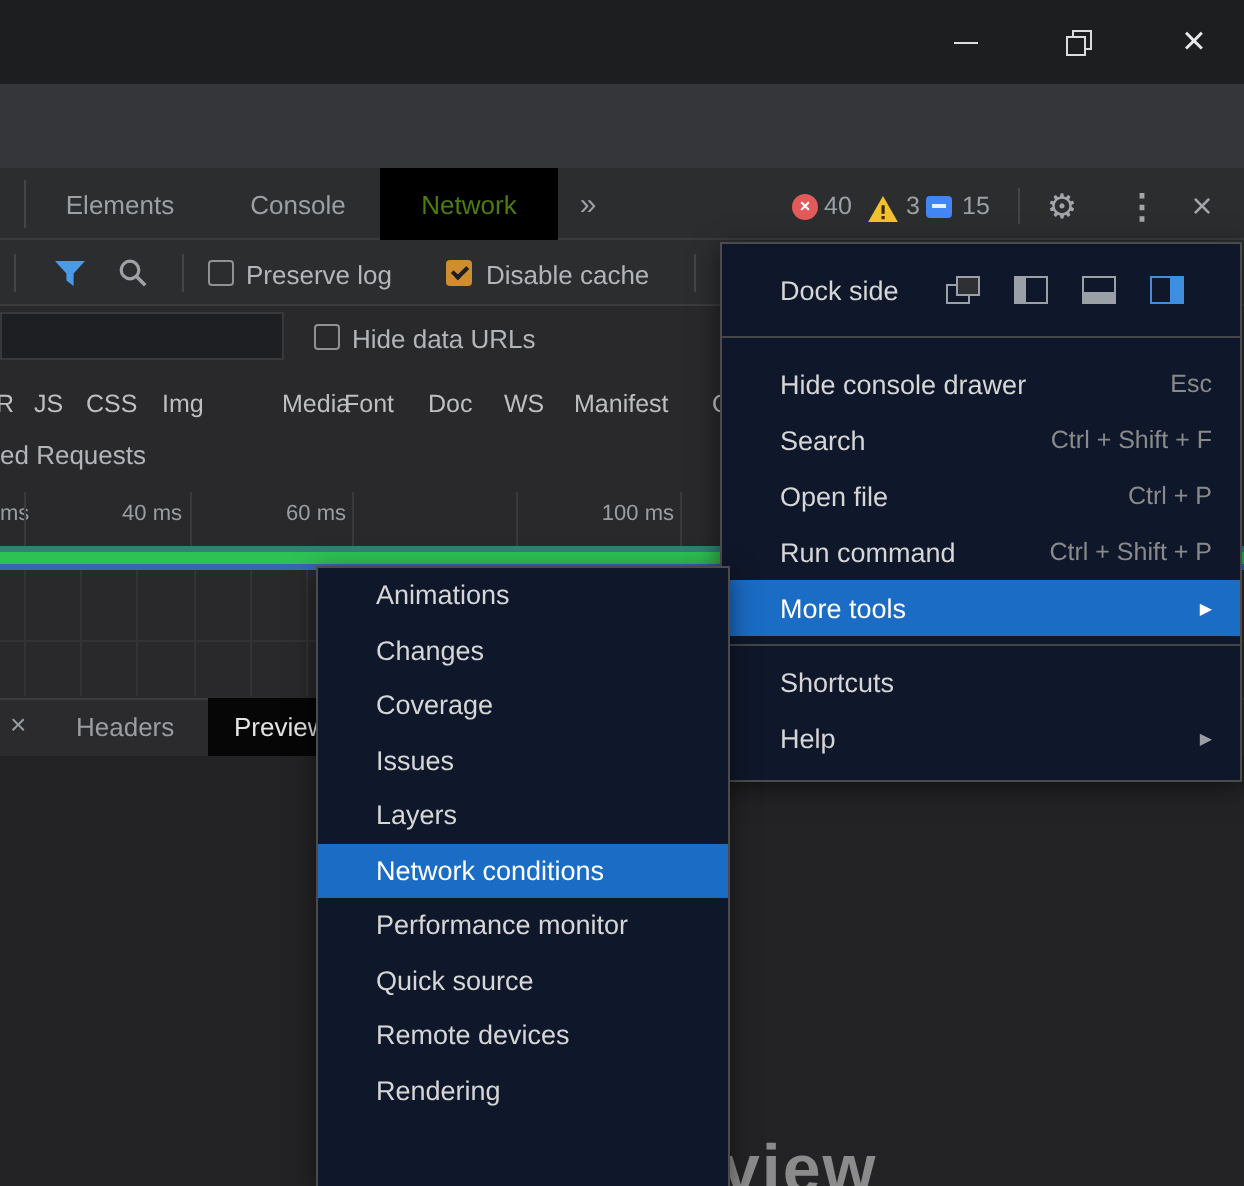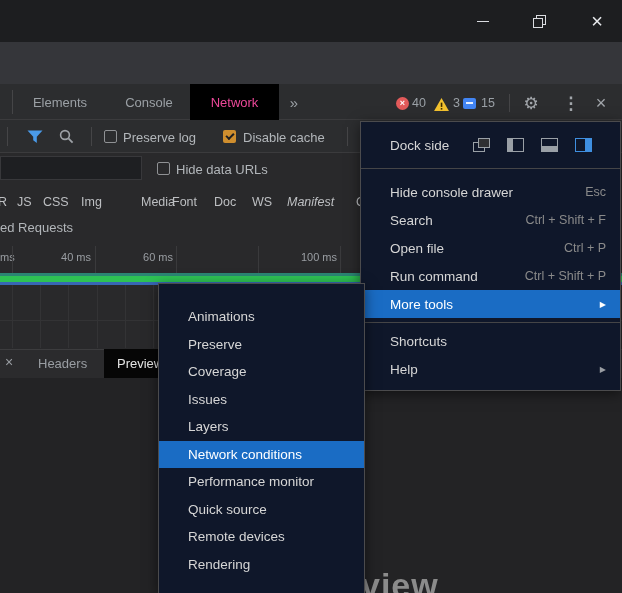--- a/index.html
+++ b/index.html
@@ -23,21 +23,21 @@
   .star-glyph { font-size:19px; color:#cdd0d4; line-height:19px; }
   .kebab-glyph { font-size:17px; color:#cdd0d4; font-weight:bold; line-height:17px; }
   .avatar { width:25px; height:25px; border-radius:50%; background:#e8eaed; position:relative; overflow:hidden; }
   .avatar .head { position:absolute; top:4px; left:8px; width:9px; height:9px; border-radius:50%; background:#41464b; }
   .avatar .body { position:absolute; top:15px; left:4px; width:17px; height:11px; border-radius:8px 8px 0 0; background:#41464b; }
 
   
   .dt-tabbar { left:0; top:84px; width:622px; height:36px; background:#2c2d2f; border-bottom:1px solid #3b3b3d; }
   .vsep { width:1px; background:#454547; }
   .dt-tab { top:84px; height:36px; display:flex; align-items:center; justify-content:center; font-size:13px; color:#9ba0a5; cursor:default; }
-  .dt-tab.selected { background:#000000; color:#ec4899; }
+  .dt-tab.selected { background:#000000; color:#4d7c0f; }
   .badge-count { font-size:12.5px; color:#9aa0a6; top:96px; }
   .err-badge { width:13px; height:13px; border-radius:50%; background:#e25a5a; color:#fff; font-size:9px; line-height:13px; text-align:center; font-weight:bold; }
   .msg-badge { width:13px; height:11px; border-radius:2px; background:#4285f4; }
   .msg-badge .dash { position:absolute; left:3px; top:4px; width:7px; height:2px; background:#e8f0fe; }
   .gear-glyph { font-size:17px; color:#a2a6ab; line-height:17px; }
 
   
   .dt-toolbar { left:0; top:120px; width:622px; height:33px; background:#2c2d2f; border-bottom:1px solid #3b3b3d; }
   .cb { width:13px; height:13px; border-radius:2px; }
   .cb.unchecked { border:1px solid #8f9194; }
@@ -85,21 +85,21 @@
   .dock-right  { border:1.6px solid #3f8fe0; border-right-width:7px; }
   .menu-list { padding-top:9px; }
   .menu-item { height:28px; display:flex; align-items:center; padding:0 14px 0 29px; font-size:13.5px; color:#d6d6d6; cursor:default; }
   .menu-item .mi-label { flex:1; }
   .menu-item .mi-shortcut { font-size:12.5px; color:#8a8a8a; }
   .menu-item .mi-arrow { font-size:8px; color:#9a9ea3; margin-left:8px; }
   .menu-item.highlight { background:#1a6cc4; color:#ffffff; }
   .menu-item.highlight .mi-arrow { color:#ffffff; }
   .menu-sep { border-top:1px solid #454547; margin:4px 0; }
 
-  .submenu { left:158px; top:283px; width:207px; height:311px; z-index:21; padding-top:19px; border-bottom:none; }
+  .submenu { left:158px; top:283px; width:207px; height:311px; z-index:21; padding-top:0; border-bottom:none; }
   .submenu .menu-item { height:27.5px; padding-left:29px; }
 
   
   .iconbtn { display:flex; align-items:center; justify-content:center; cursor:default; }
 </style>
 </head>
 <body>
 
 <div id="screen">
 
@@ -207,21 +207,21 @@
 
   <div class="types-row">
     <span style="left:-2px;">R</span>
     <span style="left:17px;">JS</span>
     <span style="left:43px;">CSS</span>
     <span style="left:81px;">Img</span>
     <span style="left:117px;margin-left:24px;">Media</span>
     <span style="left:172px;">Font</span>
     <span style="left:214px;text-align:right;">Doc</span>
     <span style="left:252px;">WS</span>
-    <span style="left:287px;font-style:italic;">Manifest</span>
+    <span style="left:287px;">Manifest</span>
     <span style="left:356px;">O</span>
   </div>
 
   <div class="abs blocked-label">ed Requests</div>
 
   <div>
     <span class="abs ruler-tick" style="left:0; width:12px; text-align:left;">ms</span>
     <span class="abs ruler-tick" style="left:30px; width:61px;">40 ms</span>
     <span class="abs ruler-tick" style="left:112px; width:61px;">60 ms</span>
     <span class="abs ruler-tick" style="left:194px; width:61px;margin-top:39px;">80 ms</span>
@@ -299,21 +299,21 @@
         <span class="mi-arrow">▶</span>
       </div>
     </div>
   </div>
 
   <div class="abs menu submenu">
     <div class="menu-item">
         <span class="mi-label">Animations</span>
       </div>
     <div class="menu-item">
-        <span class="mi-label">Preserve</span>
+        <span class="mi-label">Changes</span>
       </div>
     <div class="menu-item">
         <span class="mi-label">Coverage</span>
       </div>
     <div class="menu-item">
         <span class="mi-label">Issues</span>
       </div>
     <div class="menu-item">
         <span class="mi-label">Layers</span>
       </div>

